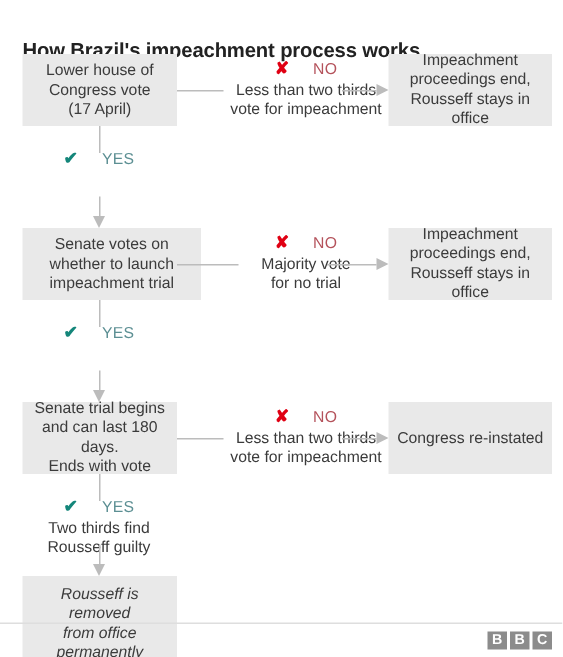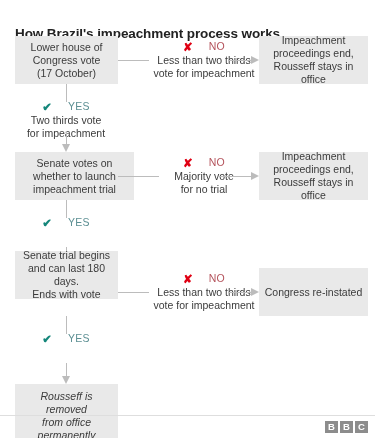--- a/index.html
+++ b/index.html
@@ -128,21 +128,21 @@
   }
 </style>
 </head>
 <body>
 
 <div id="page-title">How Brazil's impeachment process works</div>
 
 <div class="box" style="left:15px; top:36px; width:103px; height:48px;">
   <span class="box-text">Lower house of
 Congress vote
-(17 October)</span>
+(17 April)</span>
 </div>
 
 <div class="h-line" style="left:118px; top:60px; width:31px;"></div>
 
 <div class="label-block no" style="left:149px; top:39px; width:110px;">
   <span class="mark-row">
     <span class="glyph">✘</span><span class="word">NO</span>
   </span>
   <span class="detail">Less than two thirds
 vote for impeachment</span>
@@ -156,22 +156,20 @@
 proceedings end,
 Rousseff stays in office</span>
 </div>
 
 <div class="v-line" style="left:66px; top:84px; height:18px;"></div>
 
 <div class="label-block yes" style="left:11px; top:99px; width:110px;">
   <span class="mark-row">
     <span class="glyph">✔</span><span class="word">YES</span>
   </span>
-  <span class="detail">Two thirds vote
-for impeachment</span>
 </div>
 
 <div class="v-line" style="left:66px; top:131px; height:13px;"></div>
 <div class="arrow-down" style="left:62px; top:144px;"></div>
 
 <div class="box" style="left:15px; top:152px; width:119px; height:48px;">
   <span class="box-text">Senate votes on
 whether to launch
 impeachment trial</span>
 </div>
@@ -199,21 +197,21 @@
 
 <div class="label-block yes" style="left:6px; top:215px; width:120px;">
   <span class="mark-row">
     <span class="glyph">✔</span><span class="word">YES</span>
   </span>
 </div>
 
 <div class="v-line" style="left:66px; top:247px; height:13px;"></div>
 <div class="arrow-down" style="left:62px; top:260px;"></div>
 
-<div class="box" style="left:15px; top:251px; width:103px; height:48px;">
+<div class="box" style="left:15px; top:268px; width:103px; height:48px;">
   <span class="box-text">Senate trial begins
 and can last 180 days.
 Ends with vote</span>
 </div>
 
 <div class="h-line" style="left:118px; top:292px; width:31px;"></div>
 
 <div class="label-block no" style="left:149px; top:271px; width:110px;">
   <span class="mark-row">
     <span class="glyph">✘</span><span class="word">NO</span>
@@ -228,20 +226,22 @@
 <div class="box" style="left:259px; top:268px; width:109px; height:48px;">
   <span class="box-text">Congress re-instated</span>
 </div>
 
 <div class="v-line" style="left:66px; top:316px; height:18px;"></div>
 
 <div class="label-block yes" style="left:11px; top:331px; width:110px;">
   <span class="mark-row">
     <span class="glyph">✔</span><span class="word">YES</span>
   </span>
+  <span class="detail">Two thirds find
+Rousseff guilty</span>
 </div>
 
 <div class="v-line" style="left:66px; top:363px; height:13px;"></div>
 <div class="arrow-down" style="left:62px; top:376px;"></div>
 
 <div class="box" style="left:15px; top:384px; width:103px; height:64px;font-style:italic;">
   <span class="box-text">Rousseff is removed
 from office
 permanently</span>
 </div>

